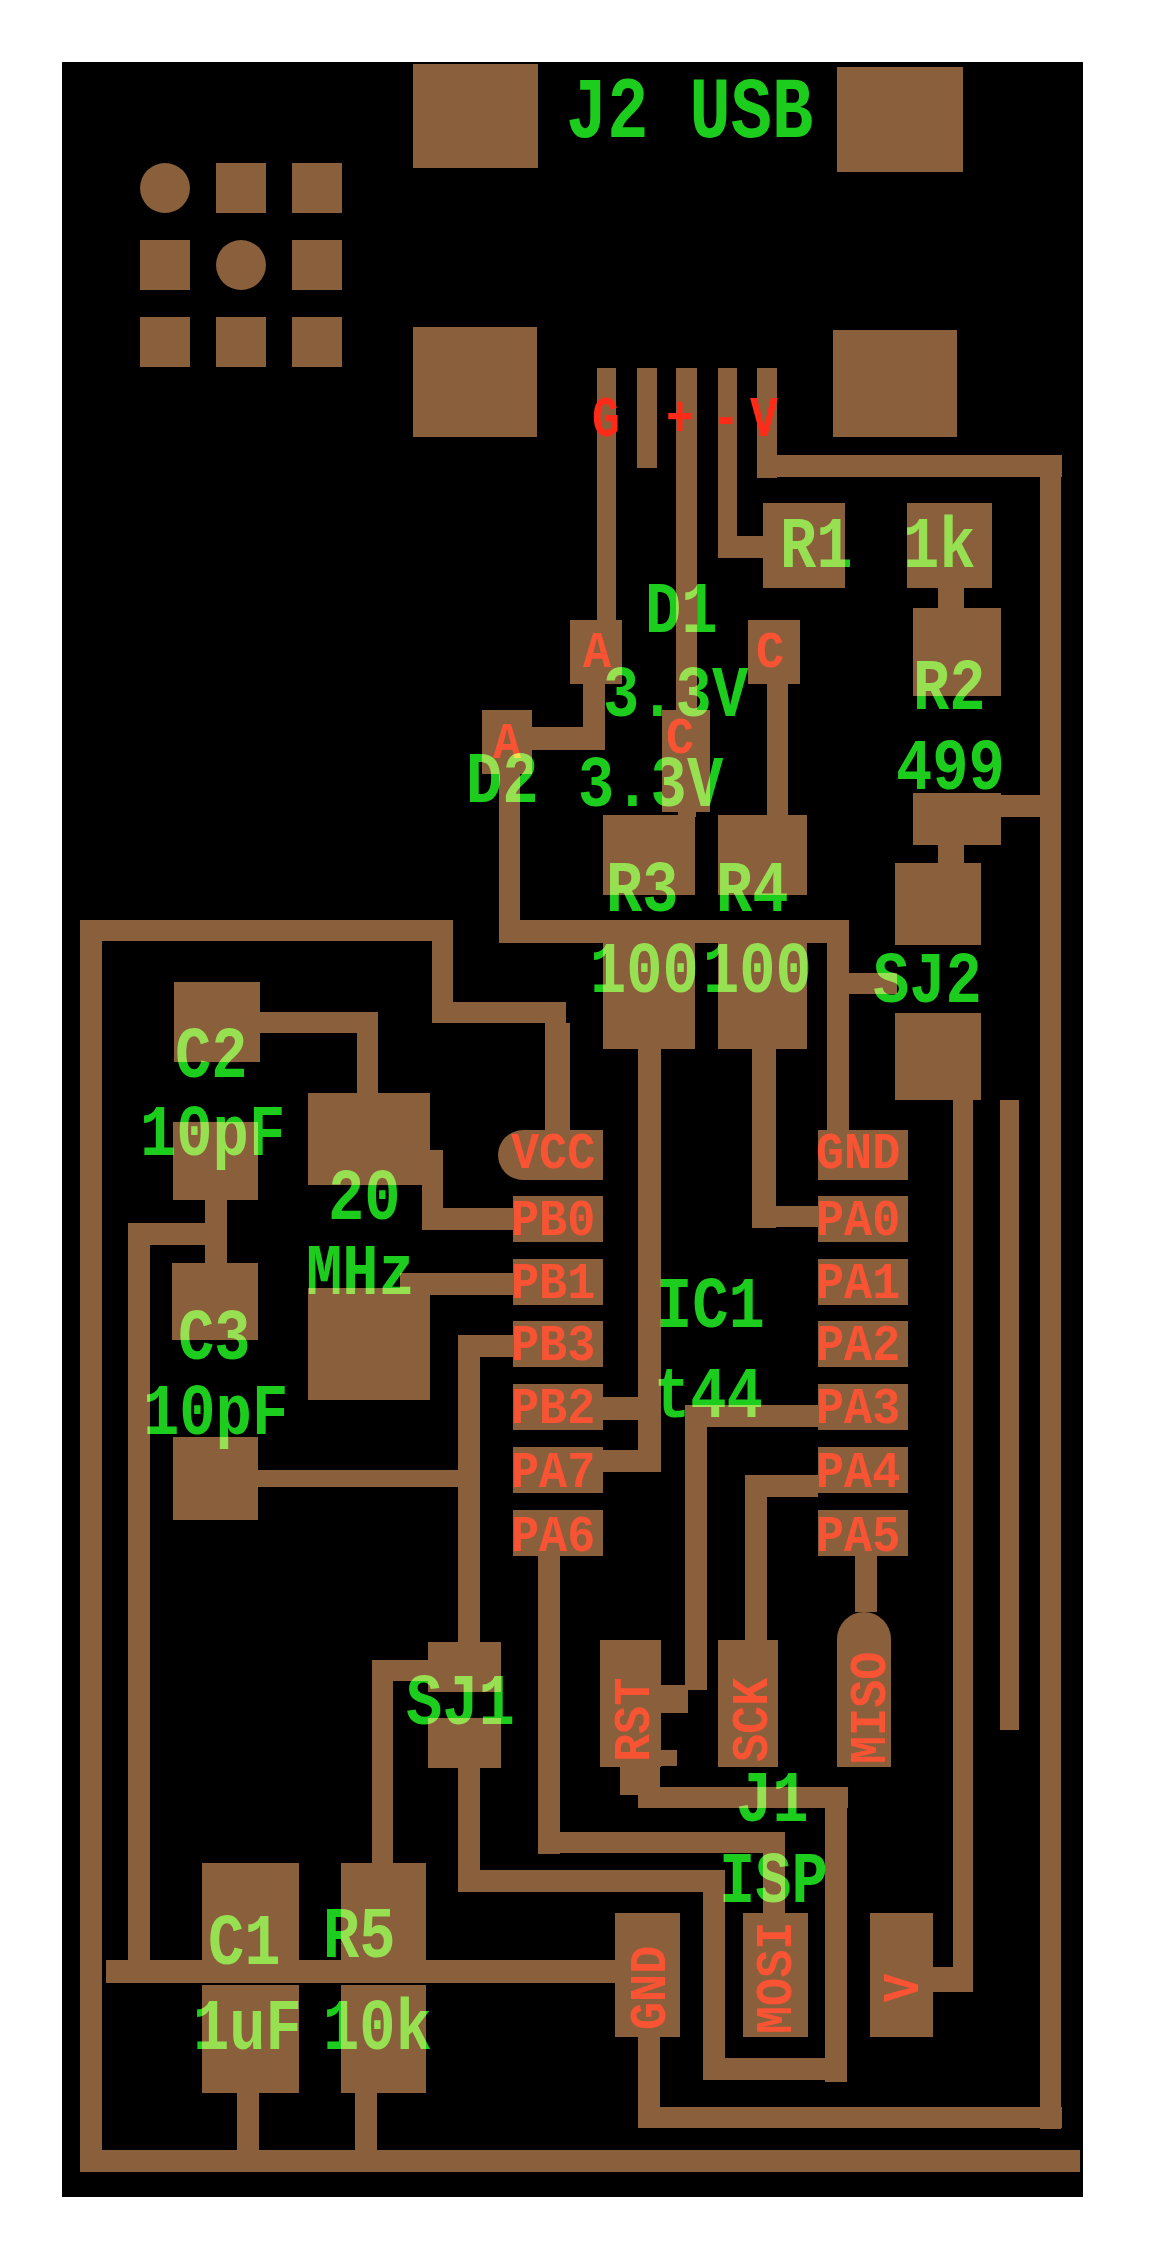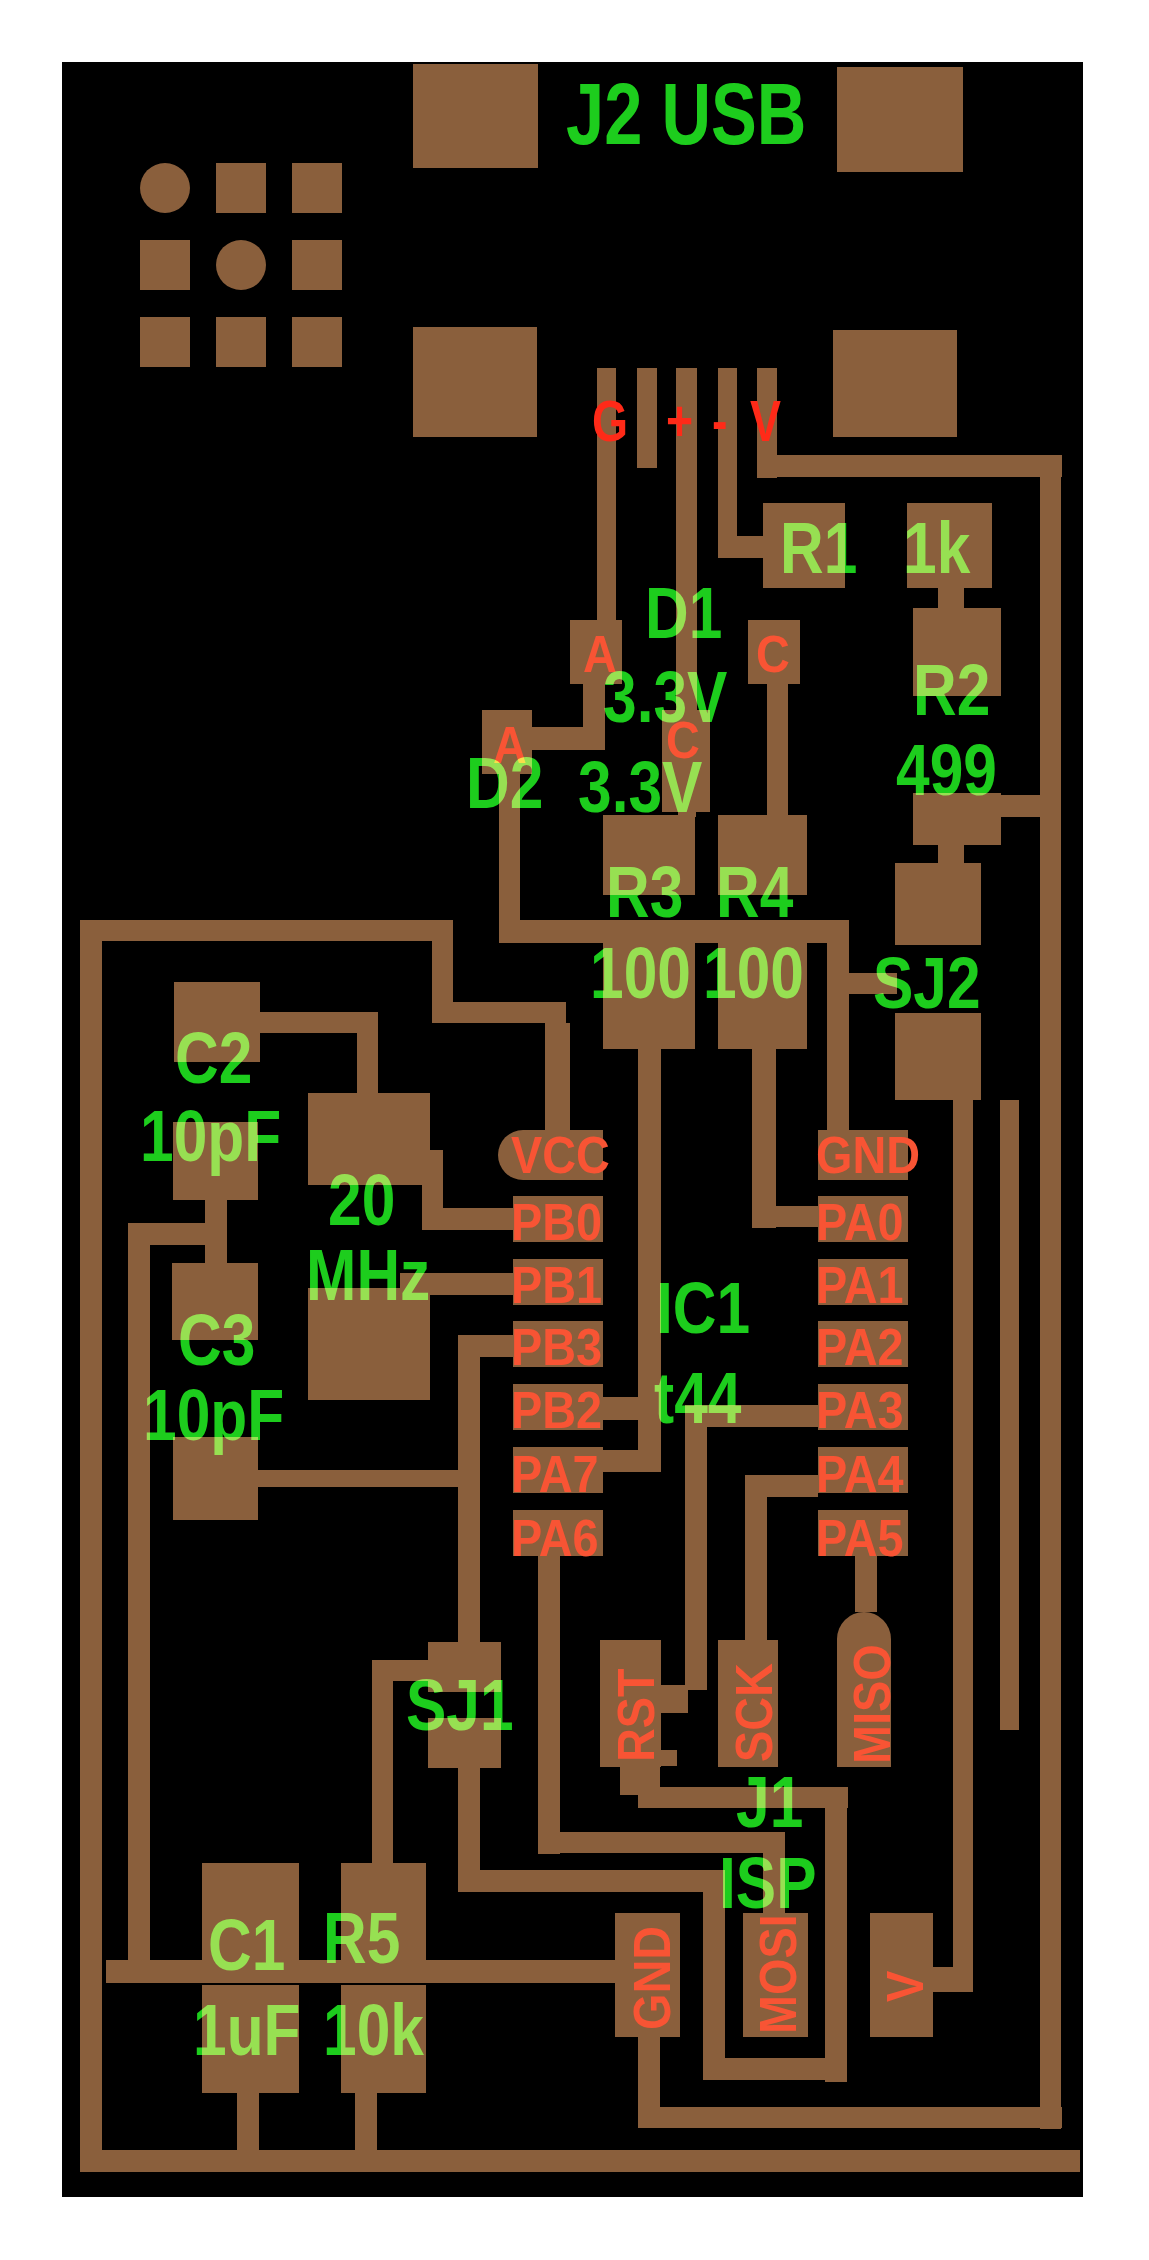--- a/index.html
+++ b/index.html
@@ -1,20 +1,20 @@
 <!DOCTYPE html>
 <html style="--copper: #8a5f3c; --board: #000000; --silk: #1dcd1d; --redlbl: #ff2a18; --pinlbl: #f85434; --page: #ffffff;"><head>
 <meta charset="utf-8">
 <style>
   :root{
     --copper:#8a5f3c; --board:#000000; --silk:#1dcd1d; --redlbl:#ff2a18; --pinlbl:#f85434; --page:#ffffff;
   }
   html,body{margin:0;padding:0;background:var(--page);}
   #stage{position:relative;width:1149px;height:2260px;background:var(--page);overflow:hidden;
-         font-family:Liberation Sans, sans-serif;font-weight:bold;}
+         font-family:Liberation Mono, monospace;font-weight:bold;}
   #board{position:absolute;left:62px;top:62px;width:1021px;height:2135px;background:var(--board);}
   svg.copper{position:absolute;left:0;top:0;pointer-events:none;}
   .cu{fill:var(--copper);}
   .lbl{position:absolute;white-space:nowrap;line-height:1;transform-origin:0 0;}
   .g{color:var(--silk);mix-blend-mode:screen;}
   .g-xl{font-size:88px;transform:scaleX(0.78);}
   .g-lg{font-size:72px;transform:scaleX(0.84);}
   .r-md{color:var(--redlbl);font-size:58px;transform:scaleX(0.80);}
   .r-sm{color:var(--pinlbl);font-size:52px;transform:scaleX(0.90);}
   .rot{transform:rotate(-90deg) scaleX(0.90);}

